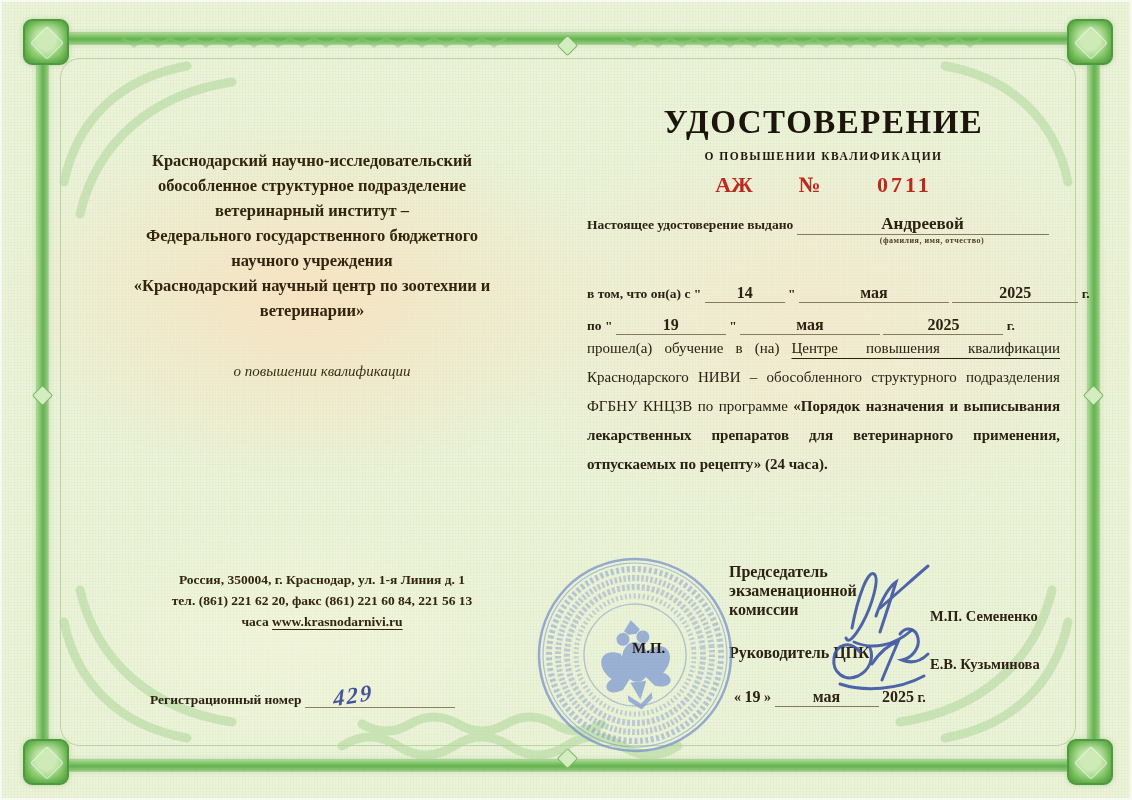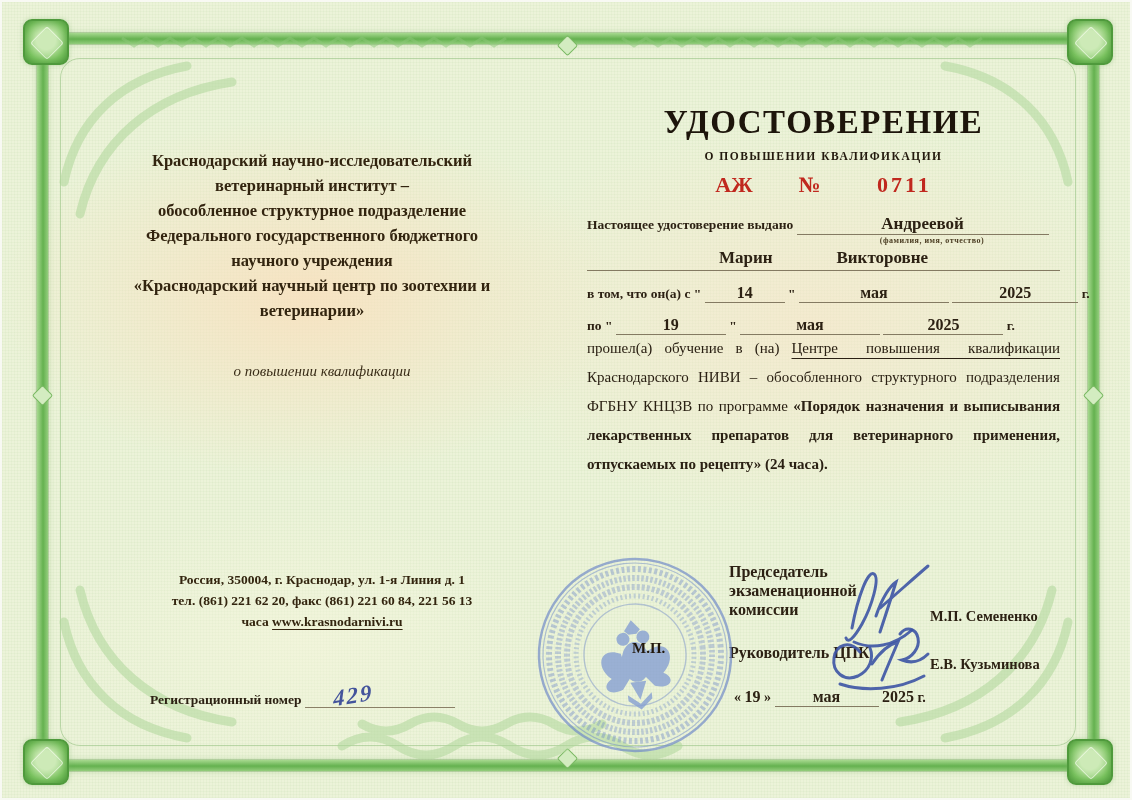--- a/index.html
+++ b/index.html
@@ -138,22 +138,22 @@
       <path d="M360,722 q24,14 48,0 t48,0 t48,0 t48,0 t48,0"></path>
     </g>
     <g fill="none" stroke="#8cc878" stroke-width="3" opacity="0.5">
       <path d="M120,36 l12,8 12,-8 12,8 12,-8 12,8 12,-8 12,8 12,-8 12,8 12,-8 12,8 12,-8 12,8 12,-8 12,8 12,-8 12,8 12,-8 12,8 12,-8 12,8 12,-8 12,8 12,-8 12,8 12,-8 12,8 12,-8 12,8 12,-8 12,8 12,-8"></path>
       <path d="M620,36 l12,8 12,-8 12,8 12,-8 12,8 12,-8 12,8 12,-8 12,8 12,-8 12,8 12,-8 12,8 12,-8 12,8 12,-8 12,8 12,-8 12,8 12,-8 12,8 12,-8 12,8 12,-8 12,8 12,-8 12,8 12,-8 12,8 12,-8"></path>
     </g>
   </svg>
 
   <div class="left-col institute">
     <div>Краснодарский научно-исследовательский</div>
+    <div>обособленное структурное подразделение</div>
     <div>ветеринарный институт –</div>
-    <div>обособленное структурное подразделение</div>
     <div>Федерального государственного бюджетного</div>
     <div>научного учреждения</div>
     <div>«Краснодарский научный центр по зоотехнии и</div>
     <div>ветеринарии»</div>
   </div>
 
   <div class="left-col note">
     <div>о повышении квалификации</div>
   </div>
 
@@ -182,24 +182,20 @@
     <span class="sp1">№</span>
     <span class="sp2">0711</span>
   </div>
 
   <div class="form-row issued">
     <span>Настоящее удостоверение выдано</span>
     <span class="seg val">Андреевой</span>
   </div>
   <div class="fio-hint">(фамилия, имя, отчество)</div>
 
-  <div class="form-row name-row">
-    <span>Марин</span>
-    <span>Викторовне</span>
-  </div>
 
   <div class="form-row dates1">
     <span>в том, что он(а) с "</span>
     <span class="seg val" style="width:80px">14</span>
     <span>"</span>
     <span class="seg val" style="width:150px">мая</span>
     <span class="seg val" style="width:126px">2025</span>
     <span>г.</span>
   </div>
 

